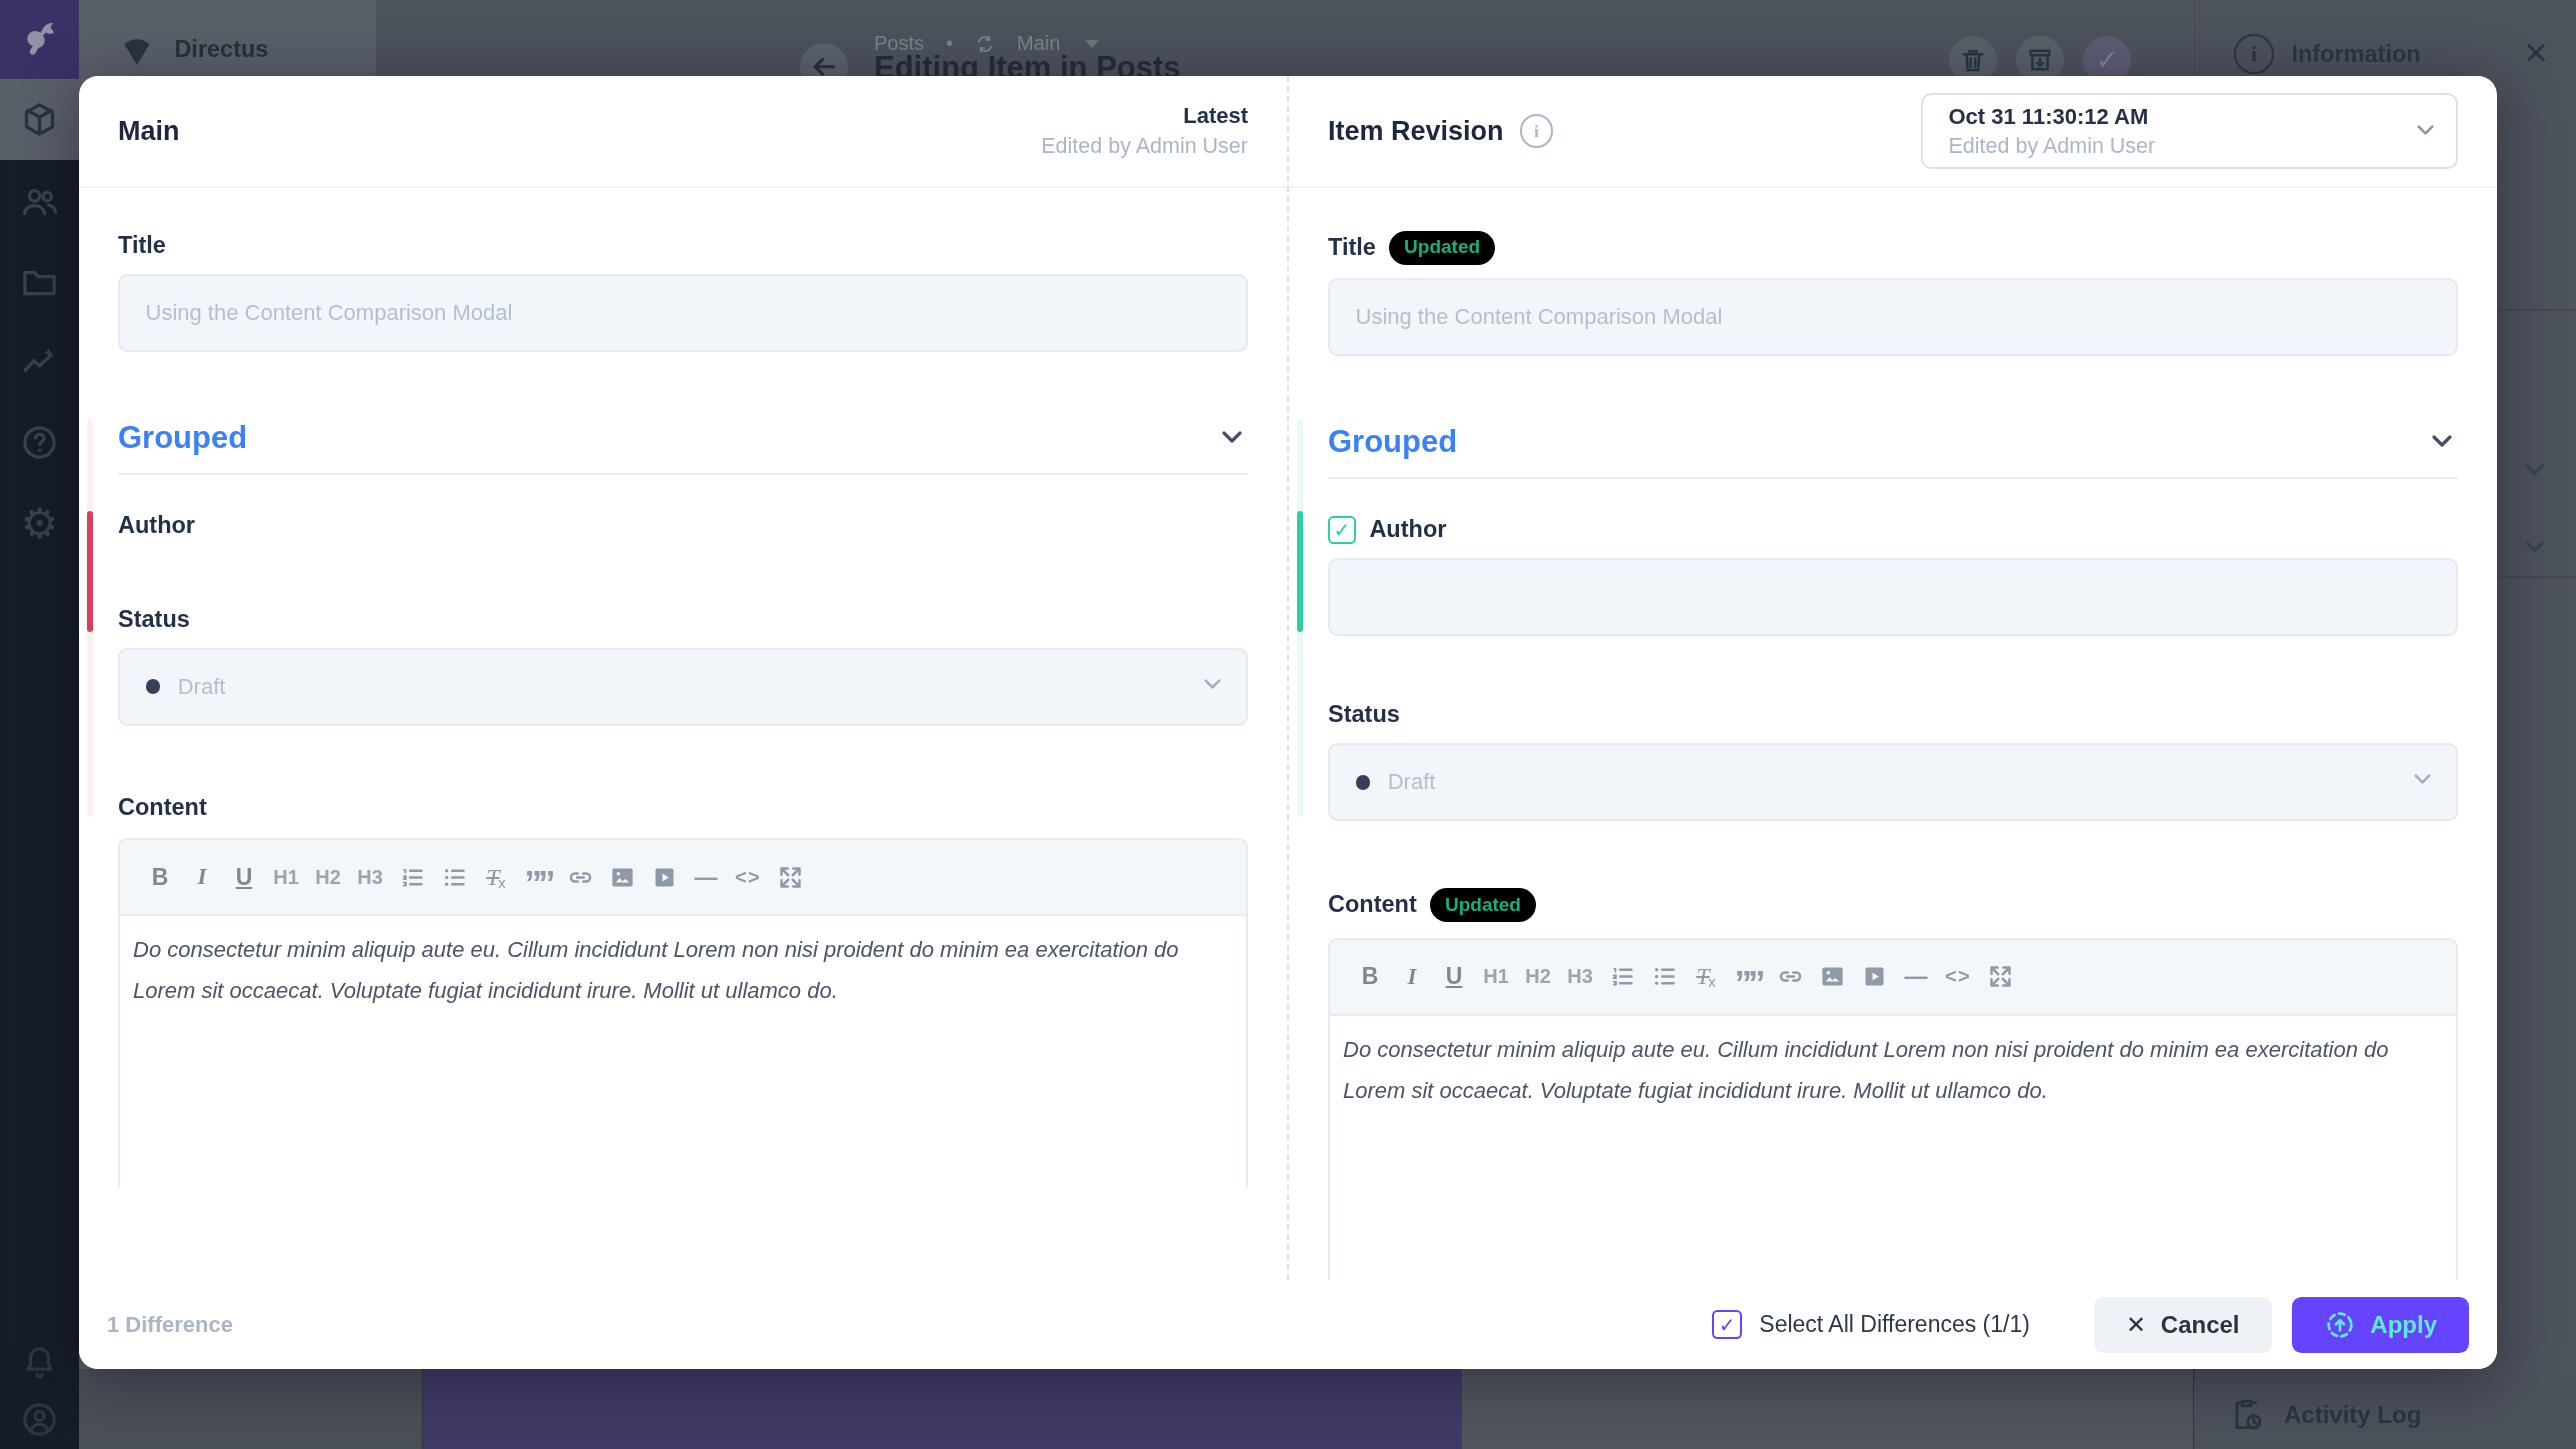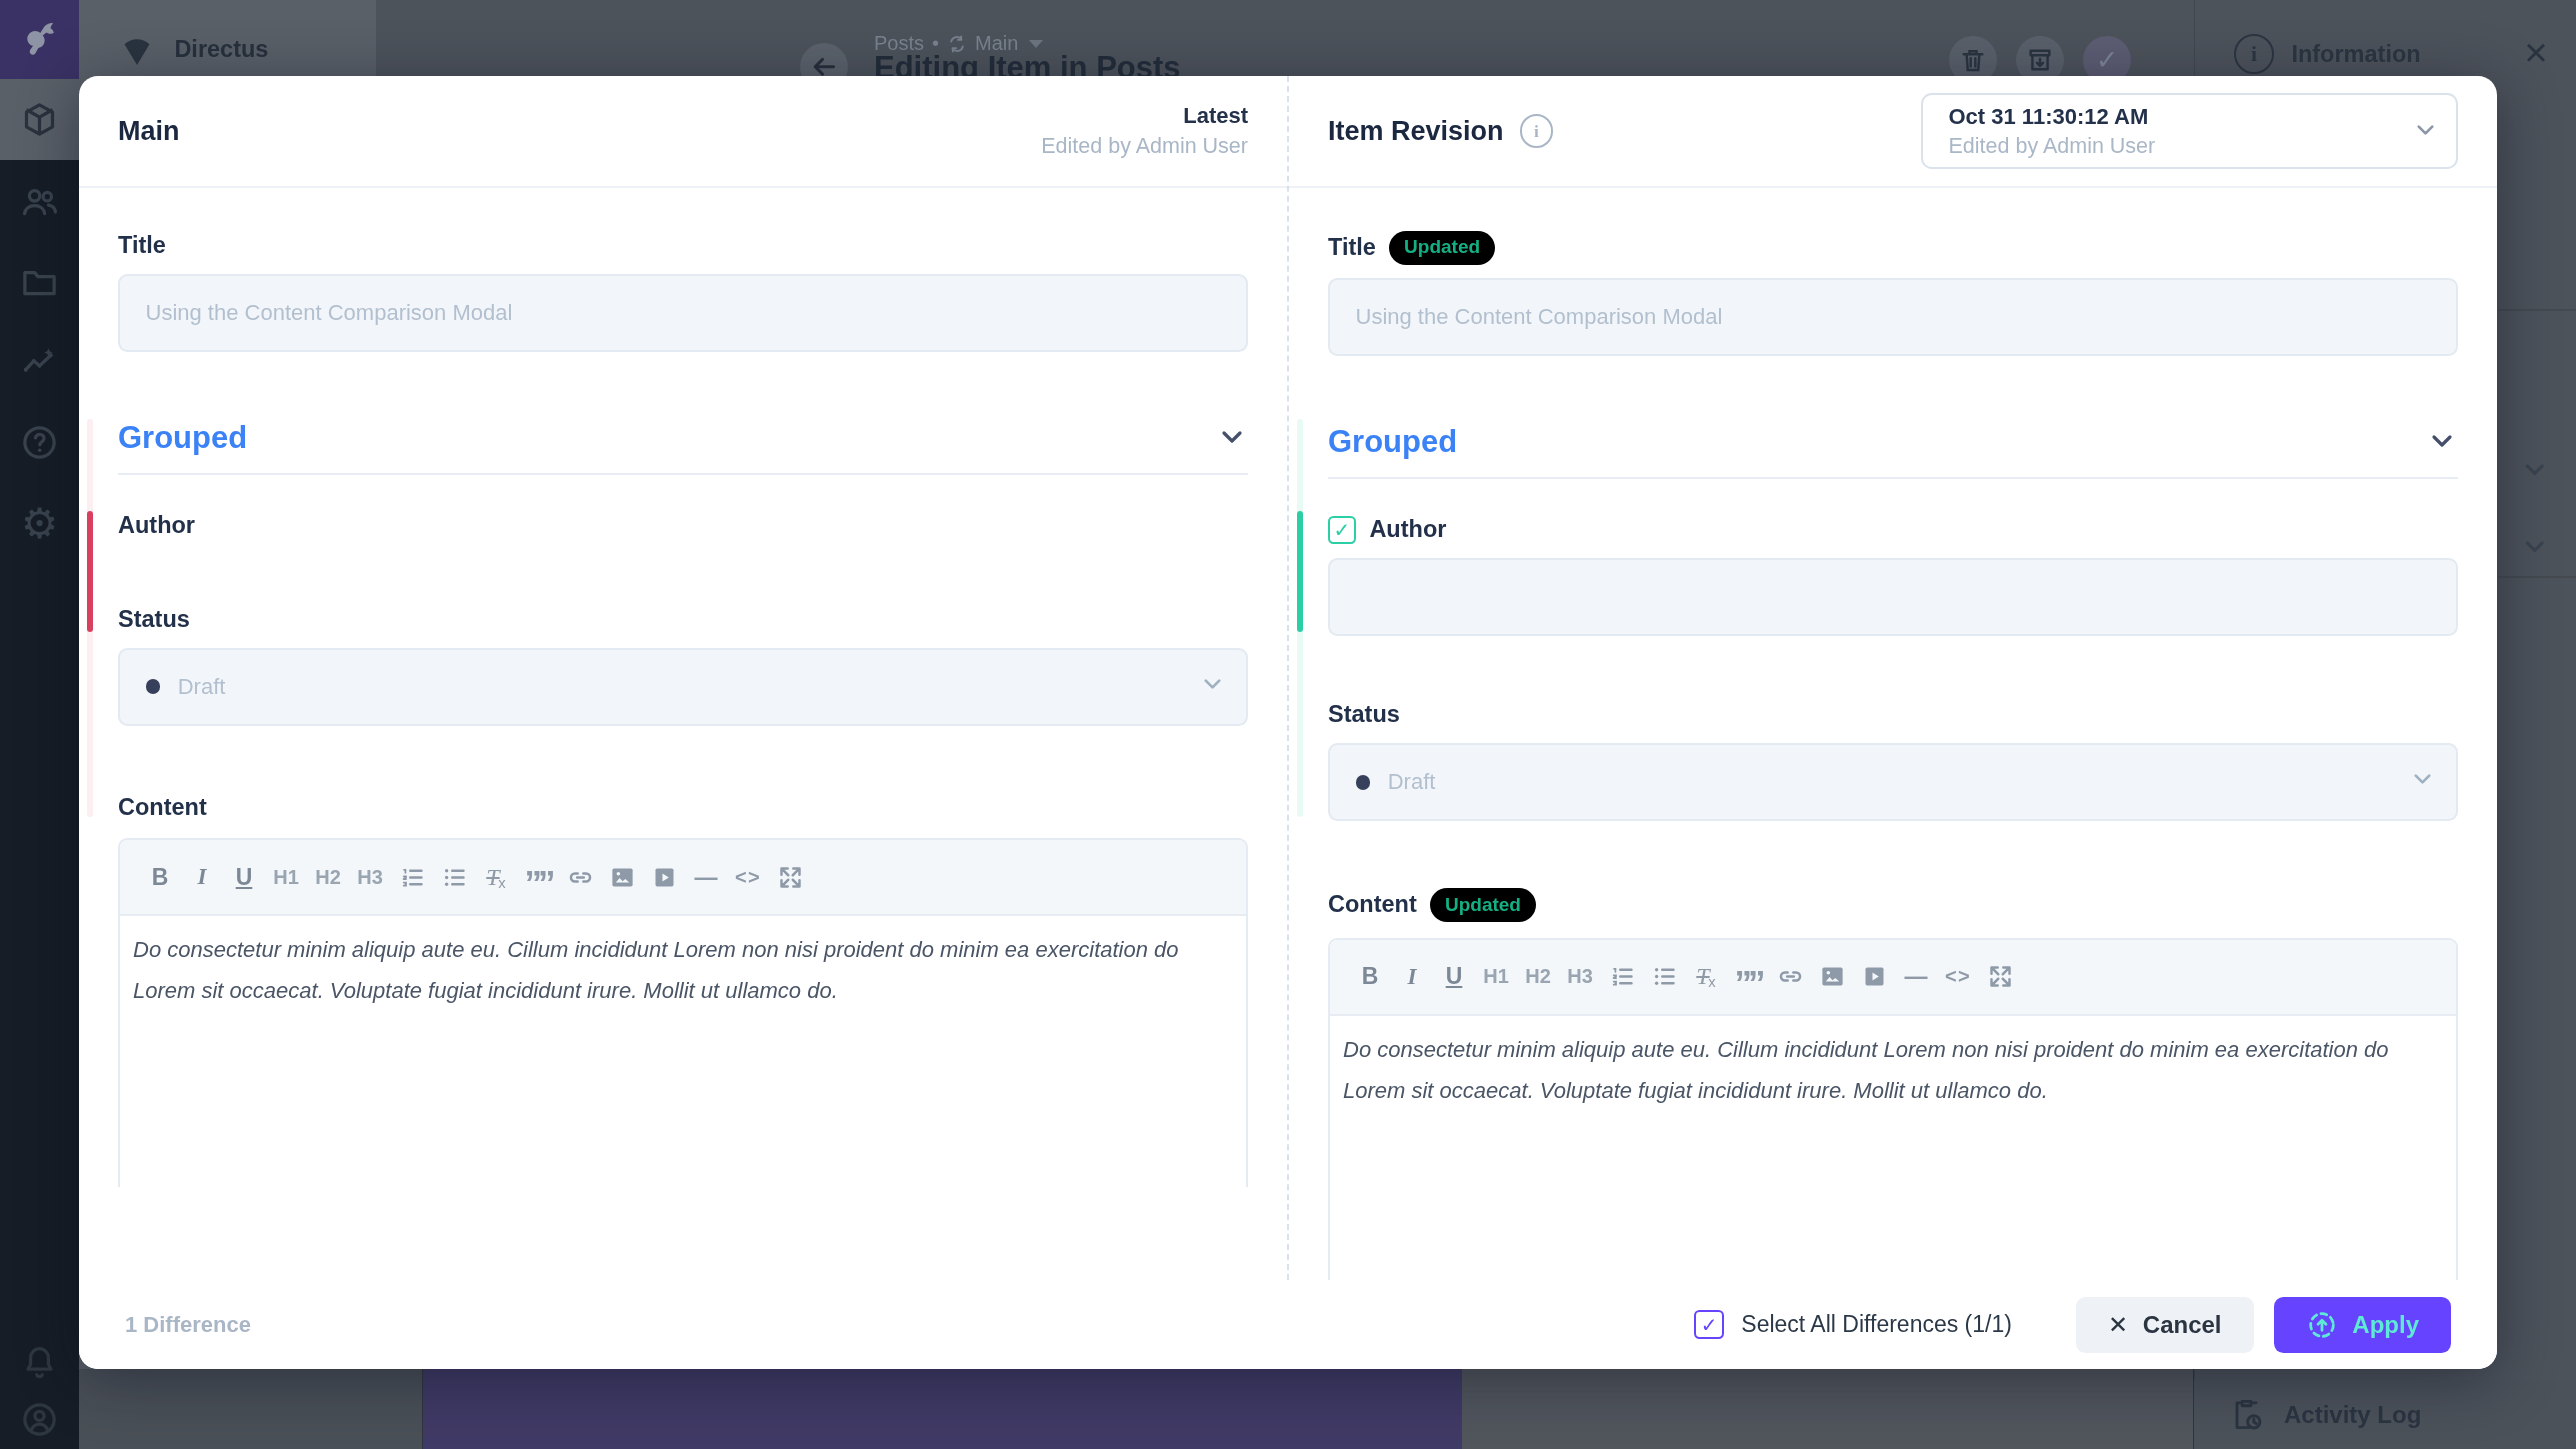--- a/index.html
+++ b/index.html
@@ -13,21 +13,21 @@
   .mod-ic{position:absolute;left:0;width:79px;height:81px;display:flex;align-items:center;justify-content:center;color:#39434e;}
   .mod-ic svg{width:39px;height:39px;}
   .gear-glyph{font-size:42px;line-height:1;color:#39434e;}
   .nav-side{position:absolute;left:79px;top:0;width:297px;height:1369px;background:#5a6068;}
   .nav-top{position:absolute;left:0;top:0;width:297px;height:99px;display:flex;align-items:center;gap:17.4px;padding-left:38px;}
   .proj-ic{width:40px;height:40px;color:#2a3440;}
   .nav-title{font-size:23.5px;font-weight:600;color:#27313d;}
   .hdr{position:absolute;left:376px;top:0;width:1818px;height:1369px;background:#4d535b;}
   .back-circle{position:absolute;left:424px;top:43px;width:48px;height:48px;border-radius:50%;background:#5c636c;display:flex;align-items:center;justify-content:center;color:#27303d;}
   .back-circle svg{width:29.5px;height:29.5px;}
-  .crumbs{position:absolute;left:498px;top:32px;display:flex;align-items:center;gap:8px;color:#79838f;font-size:20px;}
+  .crumbs{position:absolute;left:498px;top:32px;display:flex;align-items:center;gap:22px;color:#79838f;font-size:20px;}
   .crumbs svg{width:20px;height:20px;color:#79838f;}
   .caret-dn{width:0;height:0;border-left:7.4px solid transparent;border-right:7.4px solid transparent;border-top:8.7px solid #6d7682;margin-left:2.7px;}
   .page-title{position:absolute;left:498px;top:50px;font-size:31px;font-weight:700;color:#232d3a;white-space:nowrap;}
   .hdr-act{position:absolute;top:36px;width:48px;height:48px;border-radius:50%;background:#5a616b;display:flex;align-items:center;justify-content:center;color:#2b3542;}
   .hdr-act svg{width:28px;height:28px;}
   .hdr-act.primary{background:#5d5d74;color:#7e8699;font-size:27px;font-weight:700;}
   .info-side{position:absolute;left:2194px;top:0;width:382px;height:1449px;background:#4d535b;border-left:0.7px solid rgba(0,0,0,.12);}
   .info-head{position:absolute;left:39px;top:34px;display:flex;align-items:center;gap:17.4px;color:#2c3642;}
   .info-ic{width:36px;height:36px;border-radius:50%;border:2.7px solid #2c3642;display:flex;align-items:center;justify-content:center;font-size:21.5px;font-weight:700;font-family:"Liberation Serif",serif;}
   .info-title{font-size:23.5px;font-weight:600;}
@@ -96,21 +96,21 @@
   .tb.hx{font-size:20px;font-weight:600;color:#9aa5b2;}
   .tb.qq{font-size:35px;font-weight:700;letter-spacing:-4px;padding-top:12px;}
   .tb.hr{font-weight:800;}
   .tb.cd{font-size:20px;font-weight:600;letter-spacing:1.3px;}
   .tb .ct{font-style:italic;text-decoration:line-through;font-family:"Liberation Serif",serif;font-size:24px;}
   .tb .cx{font-size:14.8px;margin-top:10.7px;margin-left:-1.3px;}
   .ebody{padding:13px;font-style:italic;}
   .ebody p{margin:0;font-size:22px;line-height:41px;color:#4a5566;max-width:1047px;}
   
   .mfoot{position:absolute;left:0;right:0;bottom:0;height:89px;background:#fff;border-radius:0 0 19px 19px;
-         display:flex;align-items:center;padding:0 46px;box-sizing:border-box;}
+         display:flex;align-items:center;padding:0 28px;box-sizing:border-box;}
   .diff-count{font-size:22px;font-weight:600;color:#a9b6c6;}
   .foot-right{margin-left:auto;display:flex;align-items:center;}
   .sel-check{width:29.5px;height:29.5px;box-sizing:border-box;border:2.7px solid #6644FF;border-radius:5.4px;background:#fff;color:#6644FF;
              display:flex;align-items:center;justify-content:center;font-size:20px;font-weight:700;}
   .sel-label{font-size:23px;color:#2b3847;margin-left:17.4px;margin-right:64px;}
   .btn{height:56px;border-radius:9.4px;display:flex;align-items:center;gap:14.8px;padding:0 32px;font-size:24px;font-weight:600;box-sizing:border-box;}
   .btn.cancel{background:#eef2f7;color:#2b3542;margin-right:20px;}
   .btn.cancel .x{font-size:24px;font-weight:500;}
   .btn.apply{background:#6644FF;color:#5eead4;}
   .btn.apply svg{width:32px;height:32px;}

